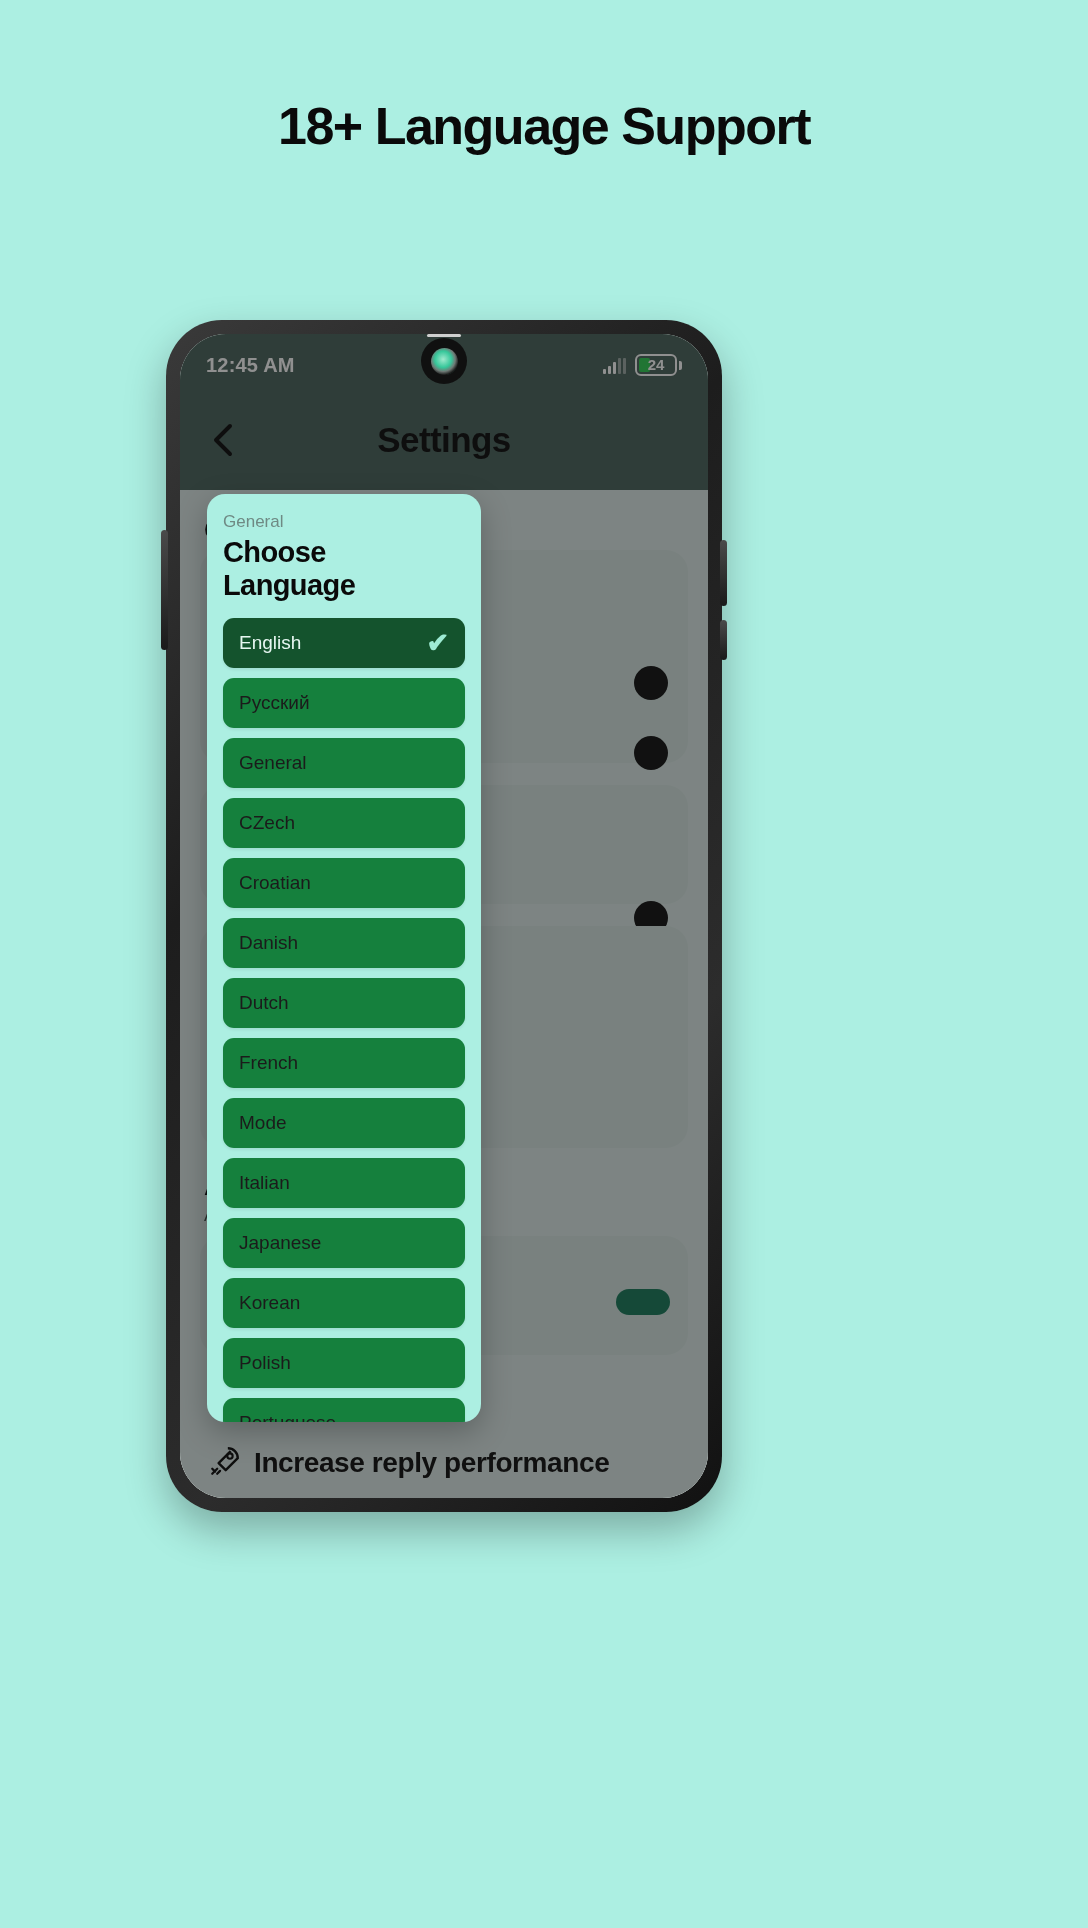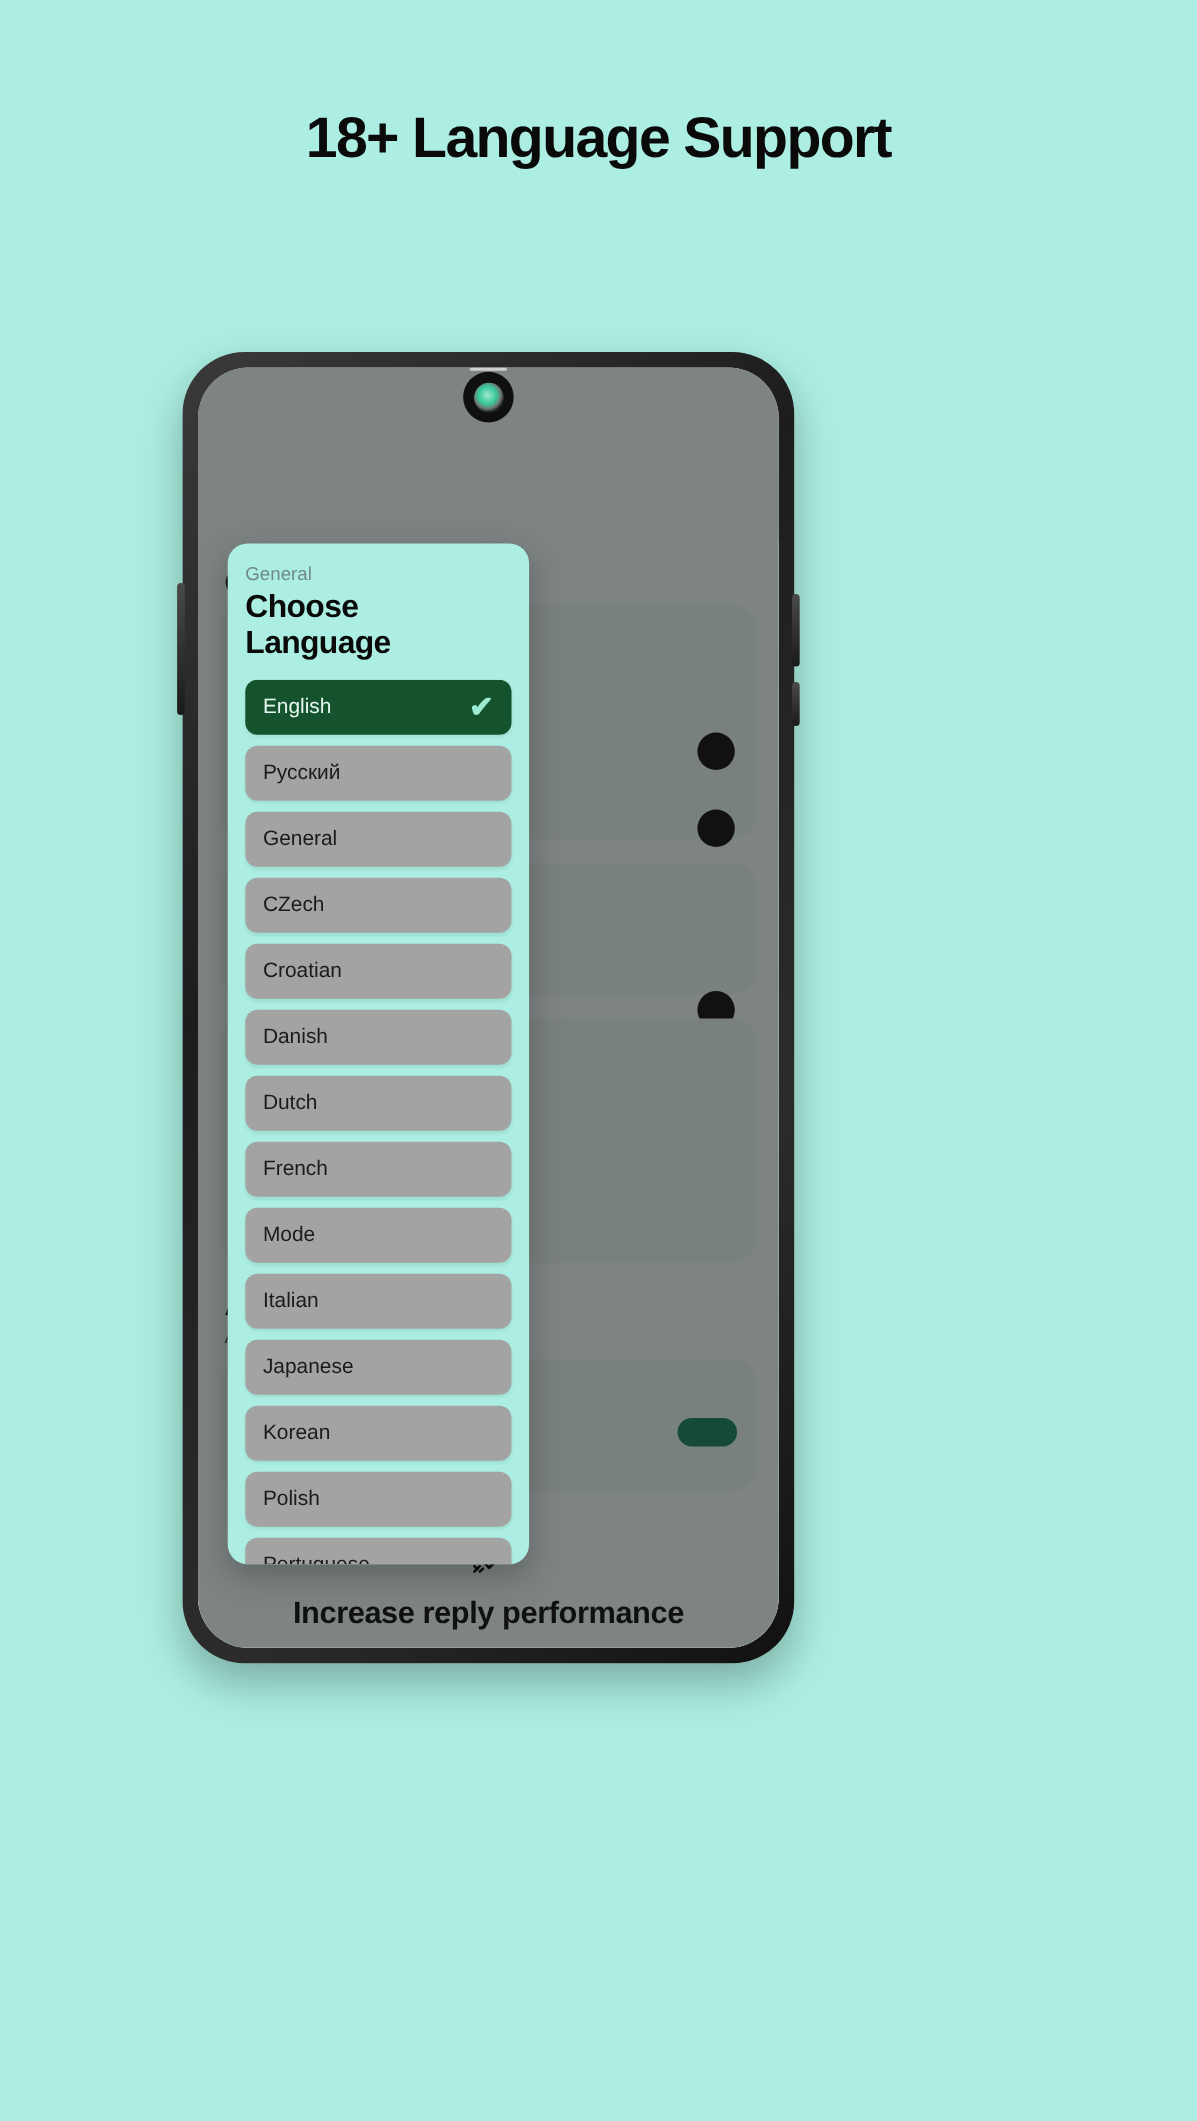--- a/index.html
+++ b/index.html
@@ -273,21 +273,20 @@
     border-radius: 13px;
     background: #17795a;
   }
   .bottom-banner {
     position: absolute;
     left: 0; right: 0; bottom: 16px;
     display: flex;
     align-items: center;
     gap: 12px;
     padding: 0 28px;
-    flex-direction: column;
   }
   .bottom-banner .bb-text {
     font-size: 28px;
     font-weight: bold;
     color: #0e0e0e;
     letter-spacing: -0.4px;
   }
 
   
   .scrim {
@@ -326,21 +325,21 @@
     margin-bottom: 16px;
   }
   .lang-list {
     flex: 1;
     padding: 0 16px 0 16px;
     overflow: hidden;
   }
   .lang-item {
     height: 50px;
     border-radius: 11px;
-    background: #a3a3a3;
+    background: #15803d;
     display: flex;
     align-items: center;
     padding: 0 16px;
     margin-bottom: 10px;
     font-size: 19px;
     color: #1b1b1b;
     box-shadow: 0 2px 3px rgba(0,0,0,0.07);
   }
   .lang-item.selected {
     background: #14532d;
@@ -362,20 +361,51 @@
 <div class="phone-frame">
 
   <div class="phone-side-btn btn-left-1"></div>
   <div class="phone-side-btn btn-right-1"></div>
   <div class="phone-side-btn btn-right-2"></div>
 
   <div class="phone-screen">
 
     <div class="app-bg">
 
+      <div class="app-topbar">
+
+        <div class="statusbar">
+          <div class="status-time">12:45 AM</div>
+          <div class="status-right">
+            <div class="signal">
+              <i class="b1"></i>
+                <i class="b2"></i>
+                <i class="b3"></i>
+                <i class="b4"></i>
+                <i class="b5"></i>
+            </div>
+            <div class="battery">
+              <div class="battery-body">
+                <div class="battery-fill"></div>
+                <div class="battery-num">24</div>
+              </div>
+              <div class="battery-cap"></div>
+            </div>
+          </div>
+        </div>
+
+        <div class="appbar-row">
+          <div class="back-chevron">
+            <svg width="28" height="34" viewBox="0 0 28 34" aria-hidden="true">
+              <path d="M21 3 L7 17 L21 31" fill="none" stroke="#0b0b0b" stroke-width="4" stroke-linecap="round" stroke-linejoin="round"></path>
+            </svg>
+          </div>
+          <div class="appbar-title">Settings</div>
+        </div>
+      </div>
 
       <div class="settings-body">
         <div class="section-head">General</div>
 
         <div class="card">
           <div class="card-icon">
             <svg width="30" height="30" viewBox="0 0 24 24" aria-hidden="true">
               <path d="M12 2a5 5 0 0 0-5 5v3.5L5.5 14h13L17 10.5V7a5 5 0 0 0-5-5z" fill="none" stroke="#0b0b0b" stroke-width="1.8" stroke-linejoin="round"></path>
               <path d="M10 17a2 2 0 0 0 4 0" fill="none" stroke="#0b0b0b" stroke-width="1.8" stroke-linecap="round"></path>
               <circle cx="18.5" cy="6" r="3" fill="none" stroke="#0b0b0b" stroke-width="1.6"></circle>

